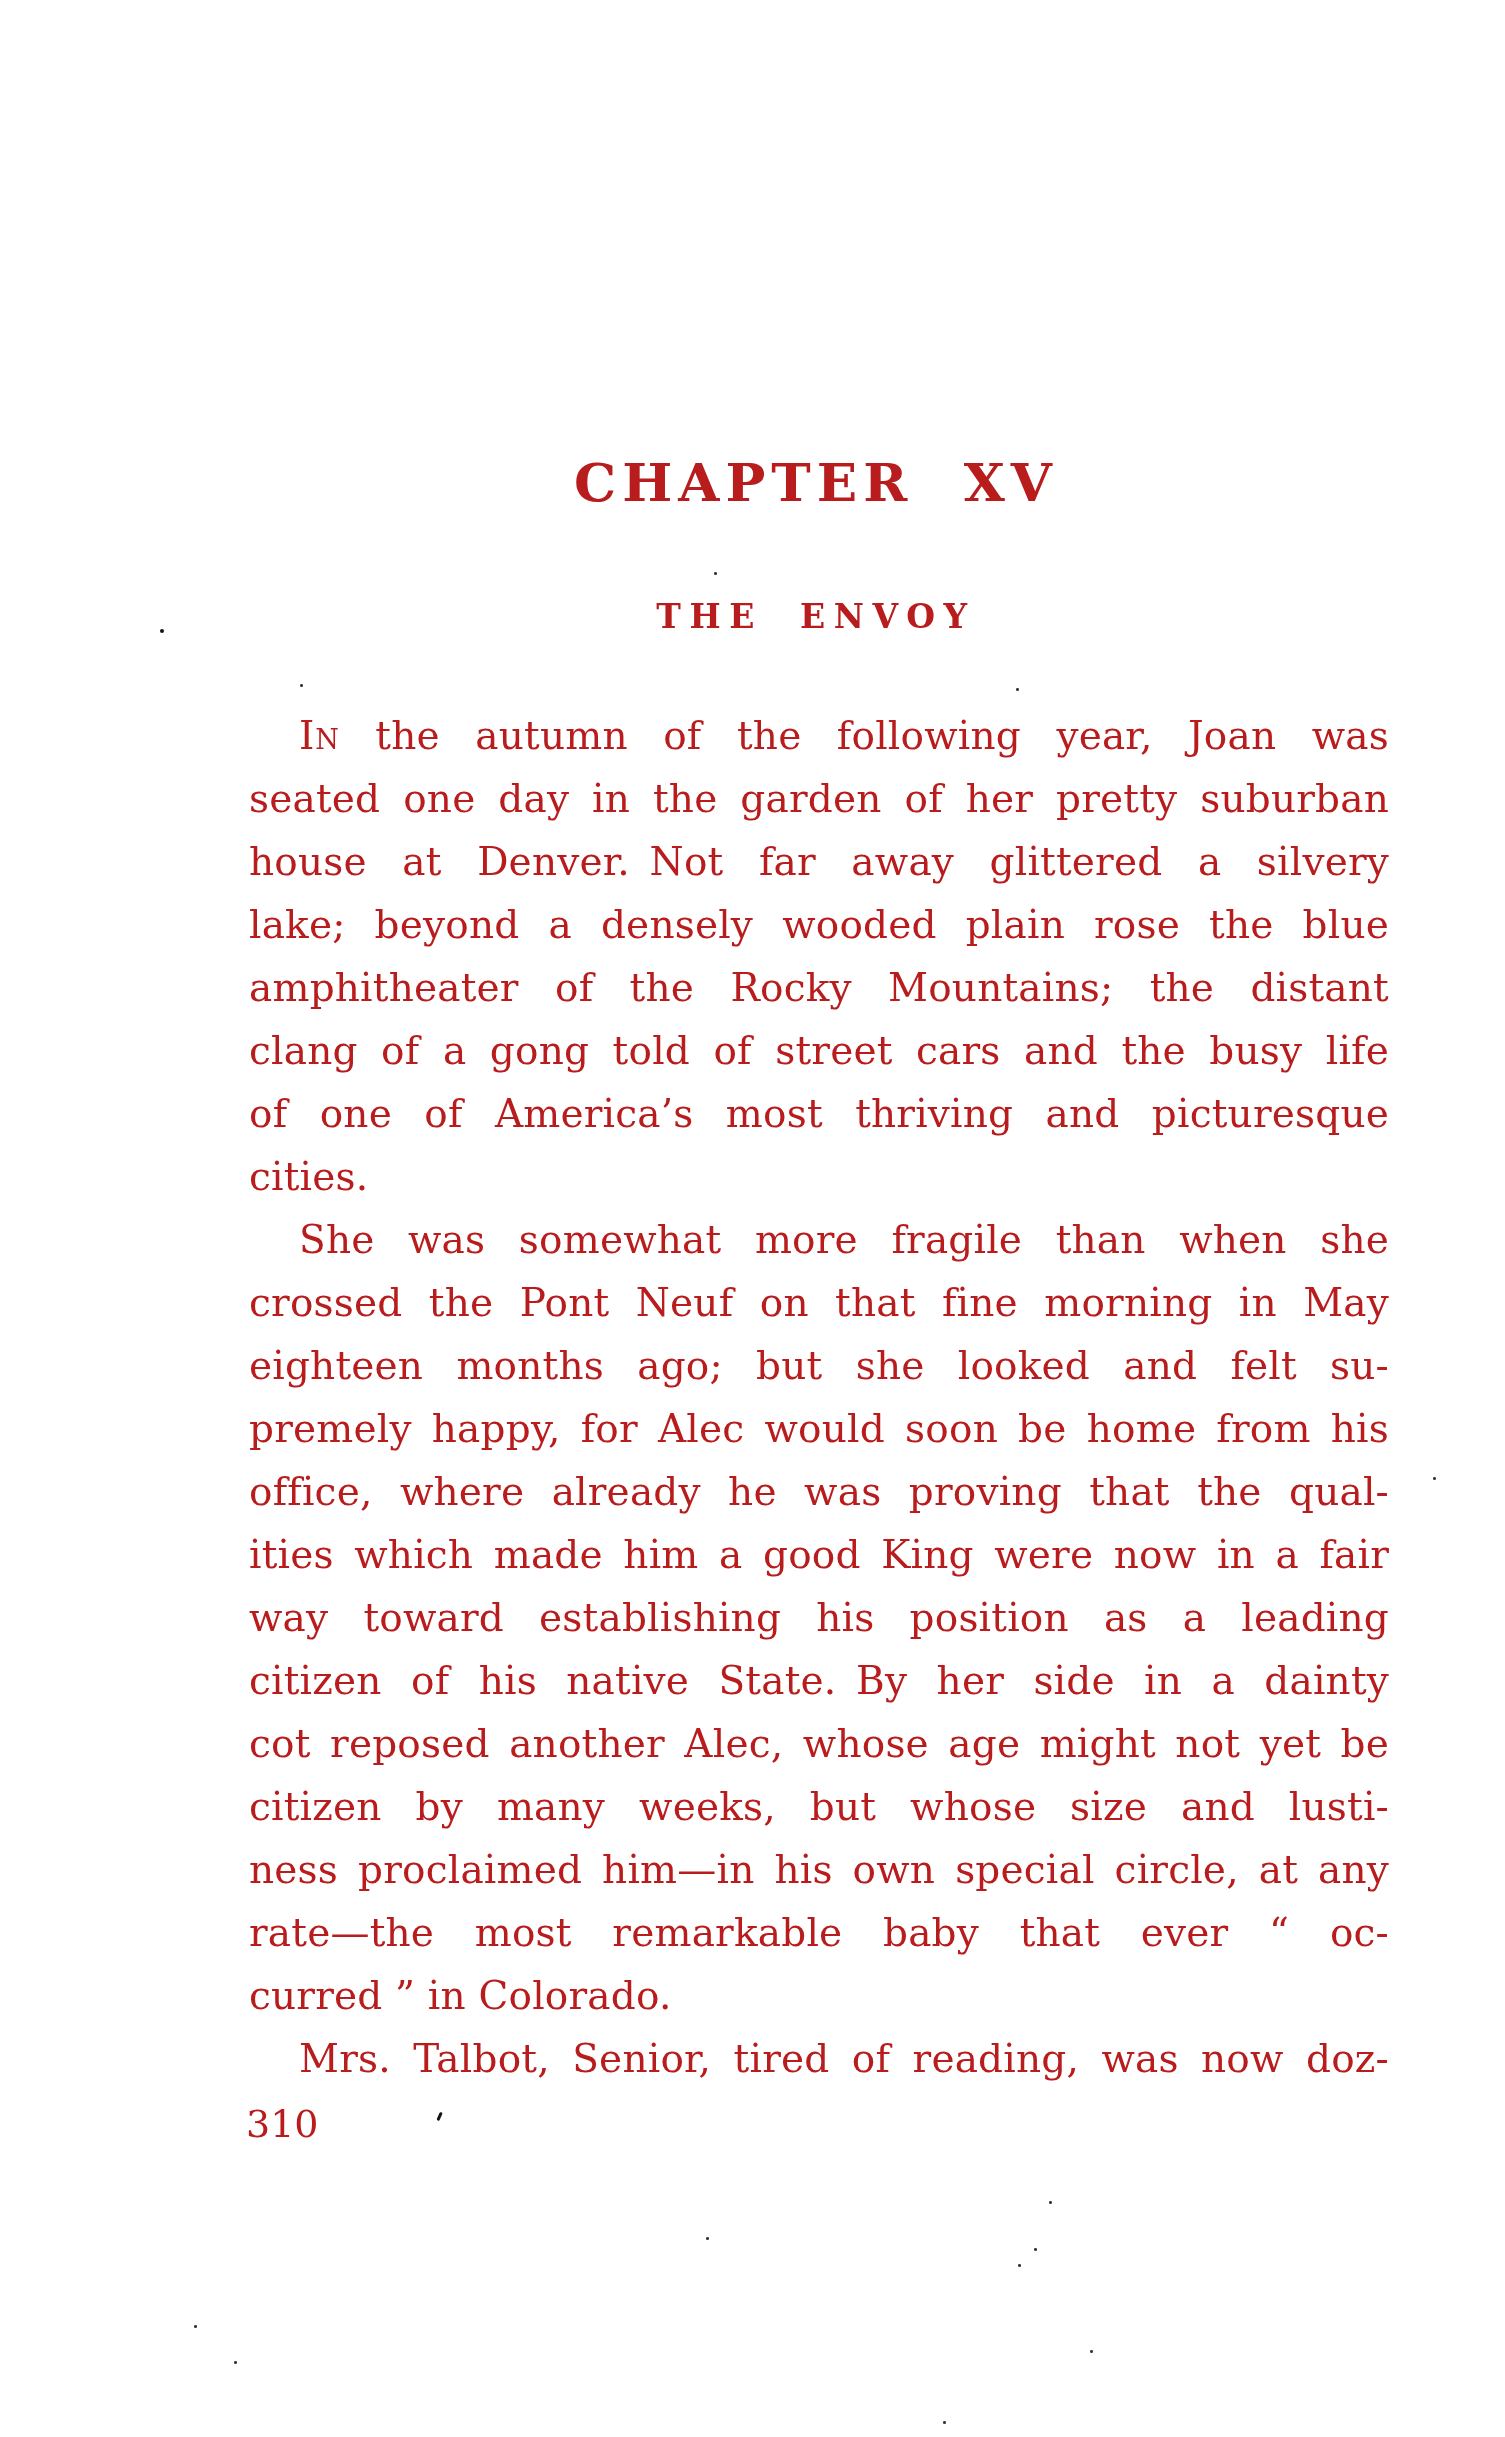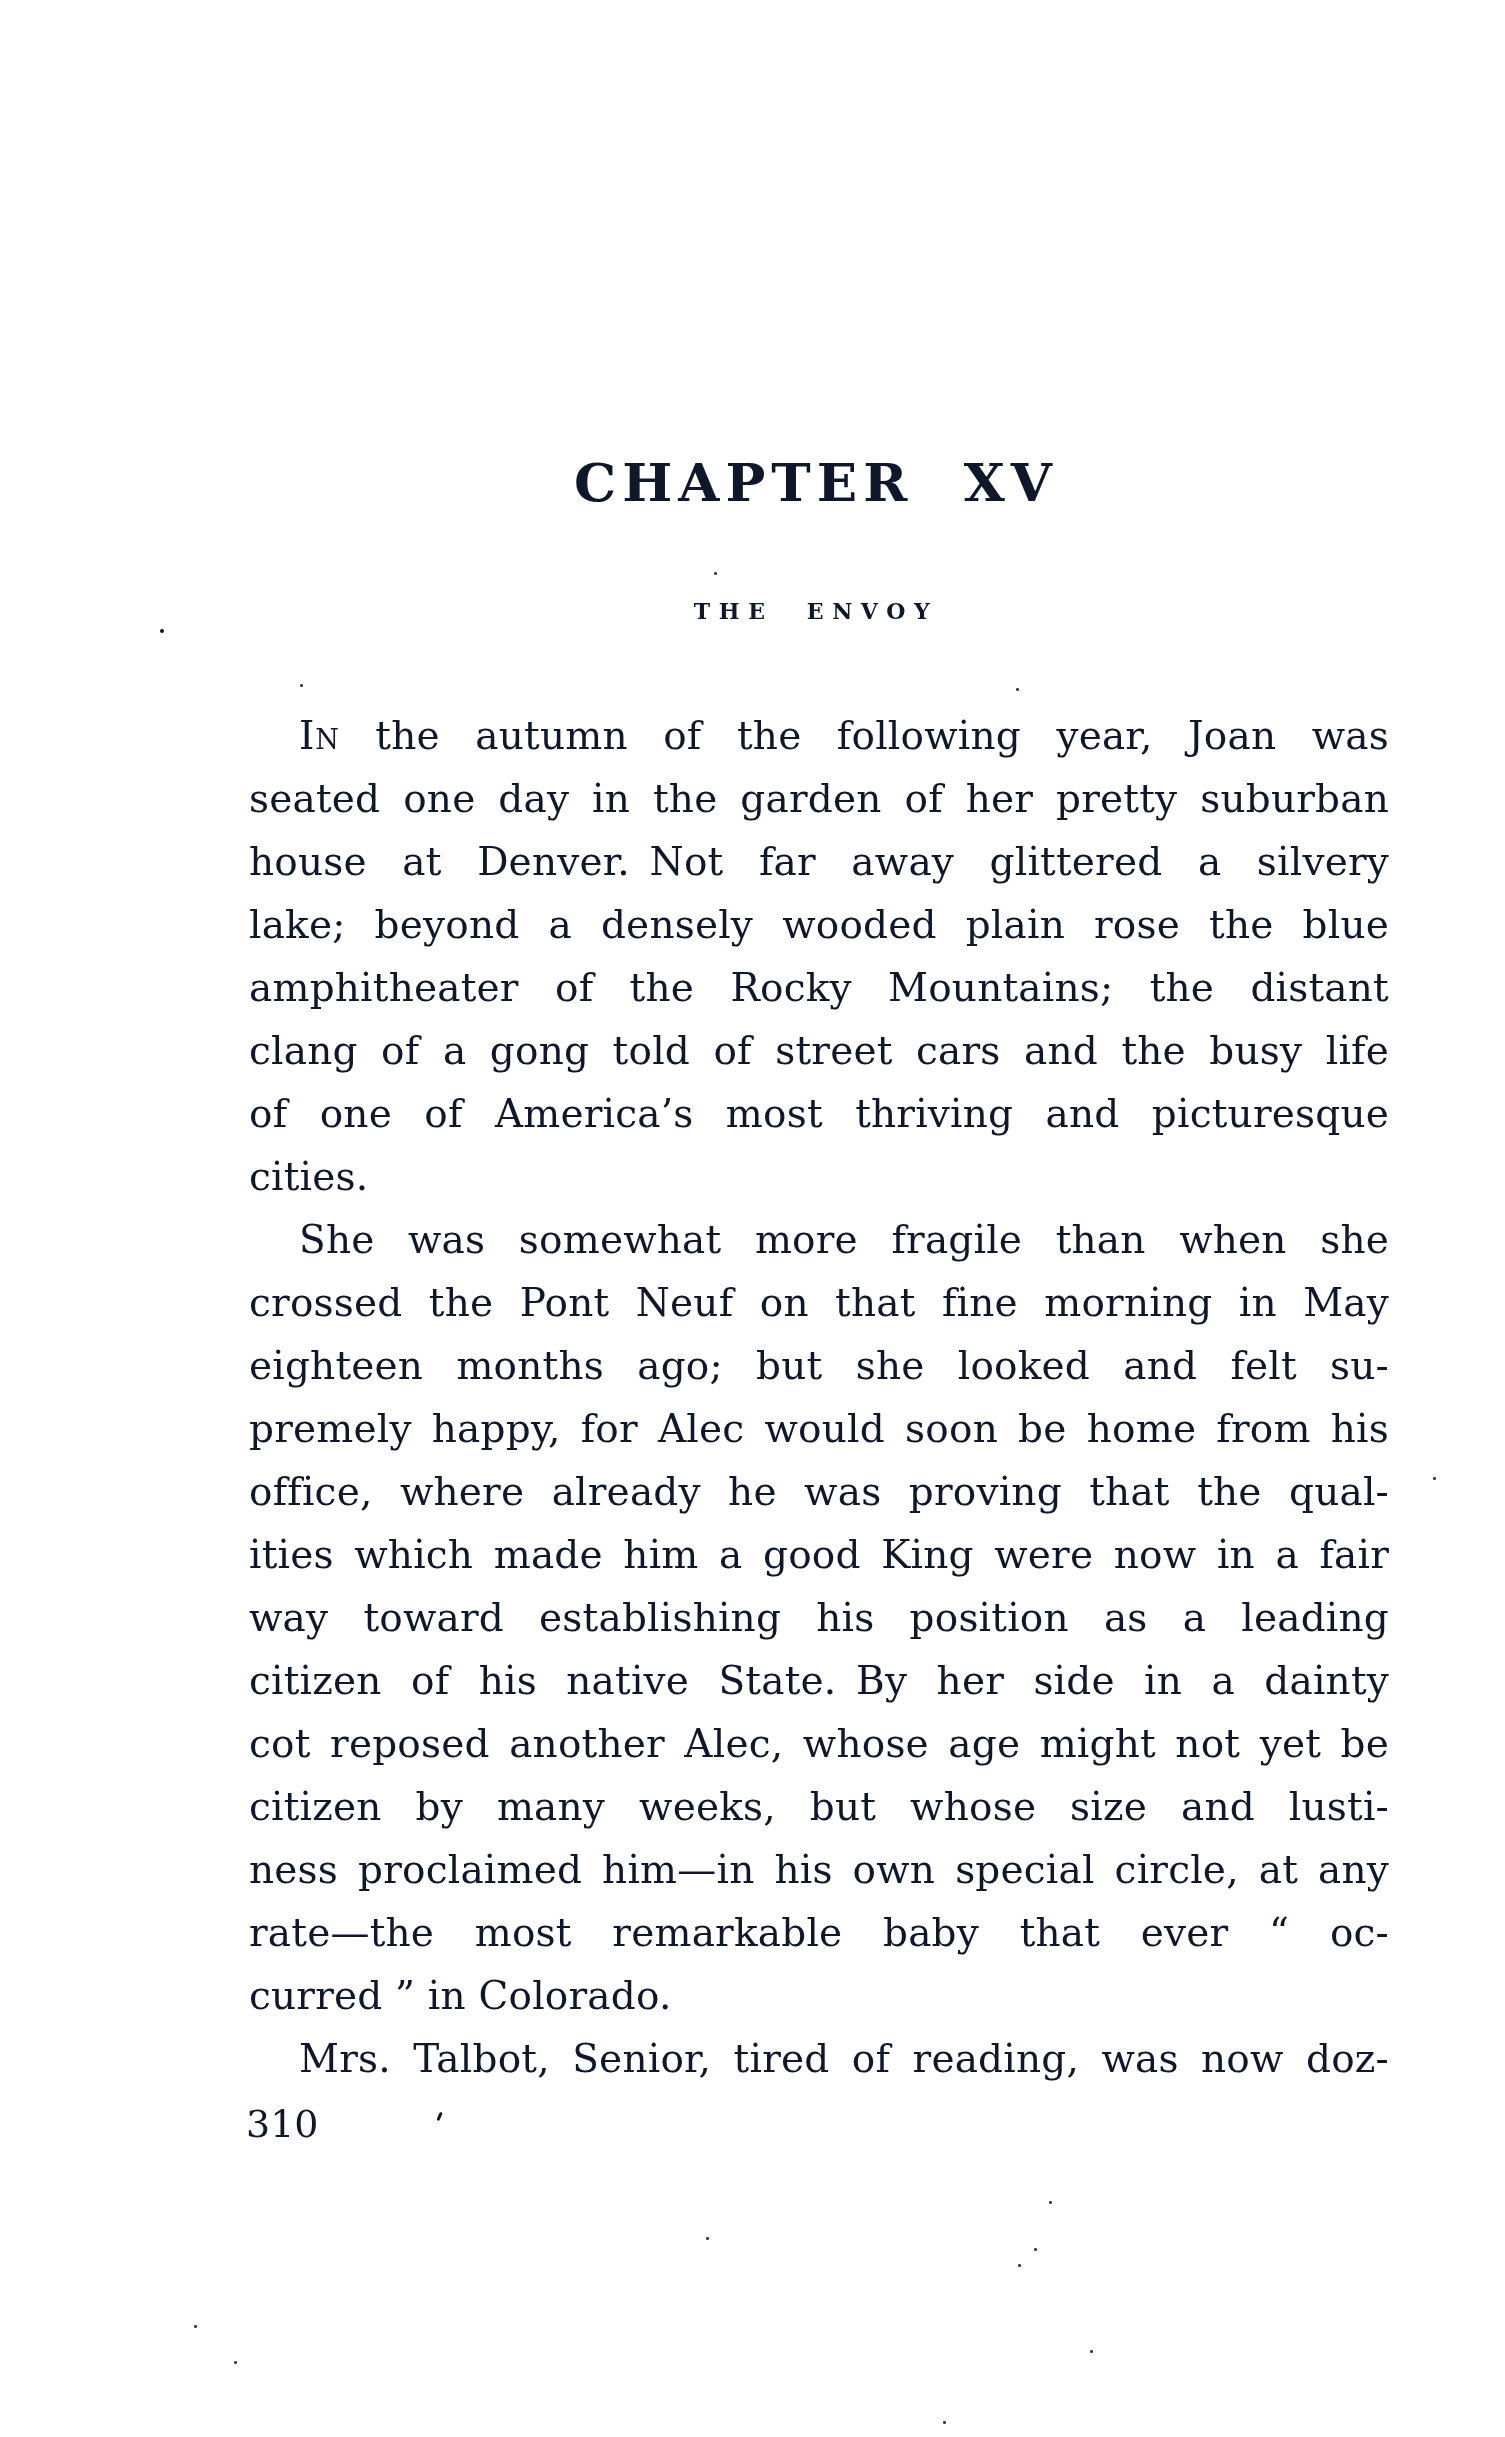--- a/index.html
+++ b/index.html
@@ -1,21 +1,21 @@
 <!DOCTYPE html>
 <html style="font-size:13.7px"><head>
 <meta charset="utf-8">
 <style>
   html, body { margin: 0; padding: 0; background: #e8e8e8; }
   .page {
     position: relative;
     width: 1505px;
     height: 2438px;
     background: #ffffff;
-    color: #0f172a;
+    color: #b91c1c;
     font-family: "DejaVu Serif", serif;
     overflow: hidden;
     margin: 0 auto;
   }
   .chapter {
     position: absolute;
     top: 455px;
     left: 246px;
     width: 1140px;
     margin: 0;
@@ -26,21 +26,21 @@
     word-spacing: 26px;
     line-height: 1.05;
   }
   .subtitle {
     position: absolute;
     top: 600px;
     left: 246px;
     width: 1140px;
     margin: 0;
     text-align: center;
-    font-size: 22px;
+    font-size: 33px;
     font-weight: 700;
     letter-spacing: 8.6px;
     word-spacing: 17px;
     line-height: 1.05;
   }
   .bodytext {
     position: absolute;
     top: 704px;
     left: 249px;
     width: 1140px;

